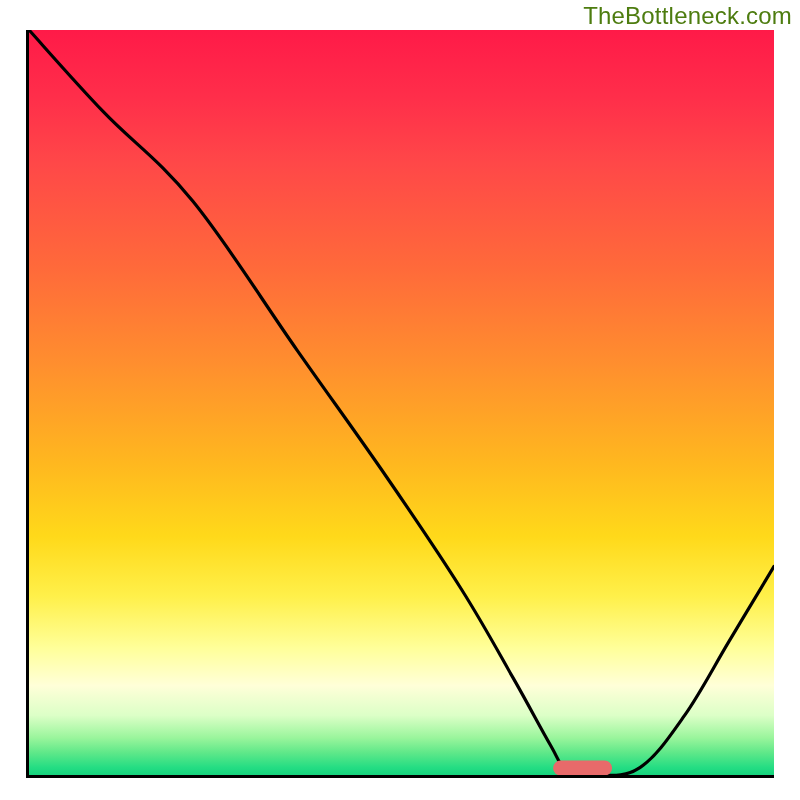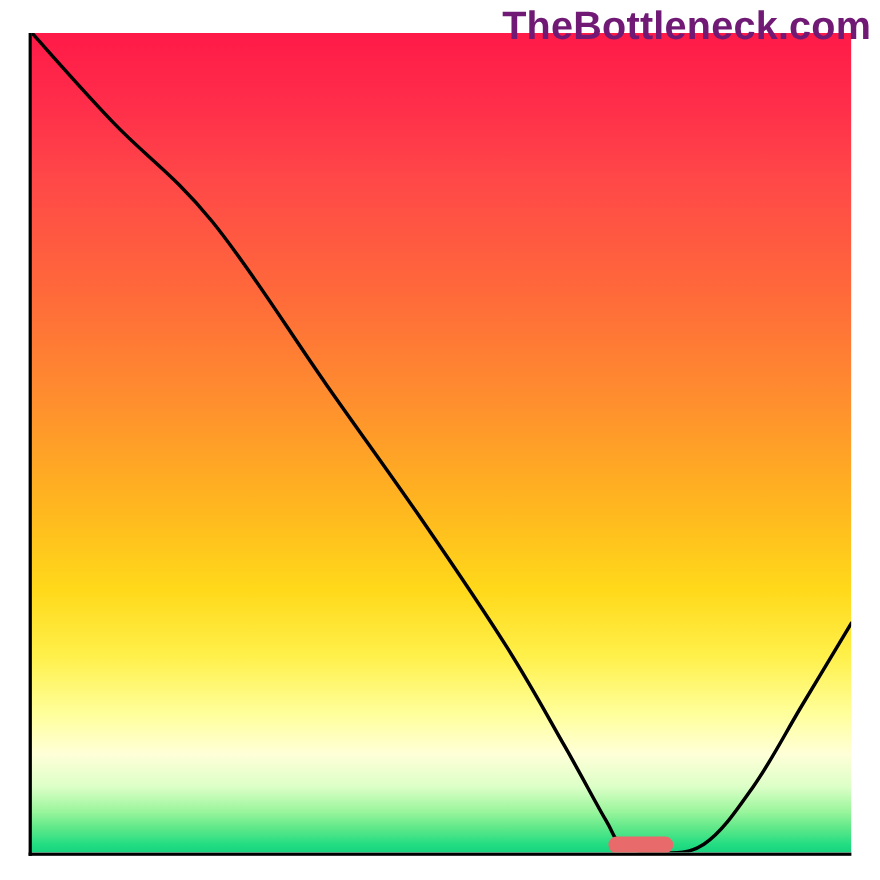--- a/index.html
+++ b/index.html
@@ -12,23 +12,23 @@
   }
   .stage {
     position: relative;
     width: 800px;
     height: 800px;
   }
   .watermark {
     position: absolute;
     top: 2px;
     right: 8px;
-    font-size: 36px;
-    font-weight: 700;
-    color: #701a75;
+    font-size: 24px;
+    font-weight: 400;
+    color: #4d7c0f;
     letter-spacing: 0.2px;
     z-index: 10;
     user-select: none;
   }
   .plot-box {
     position: absolute;
     left: 26px;
     top: 30px;
     width: 748px;
     height: 748px;

